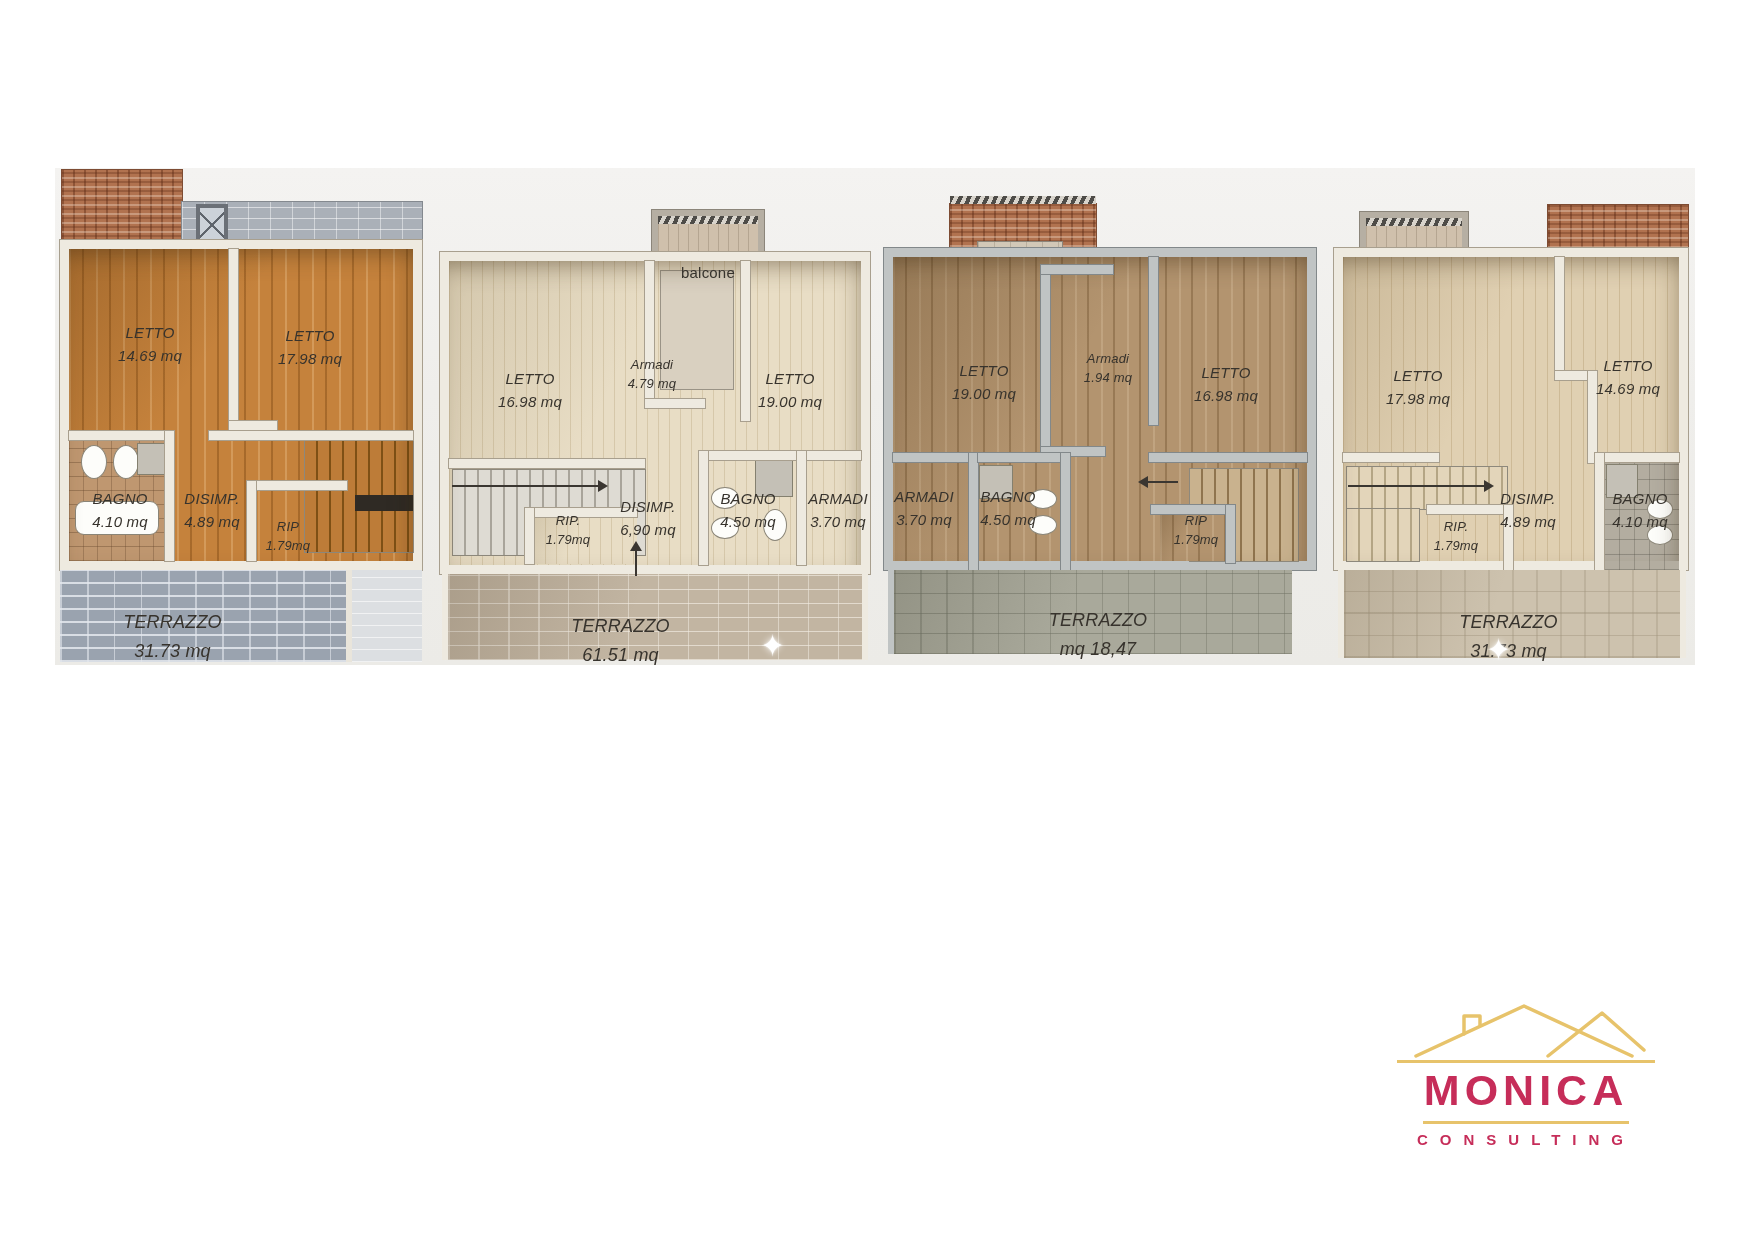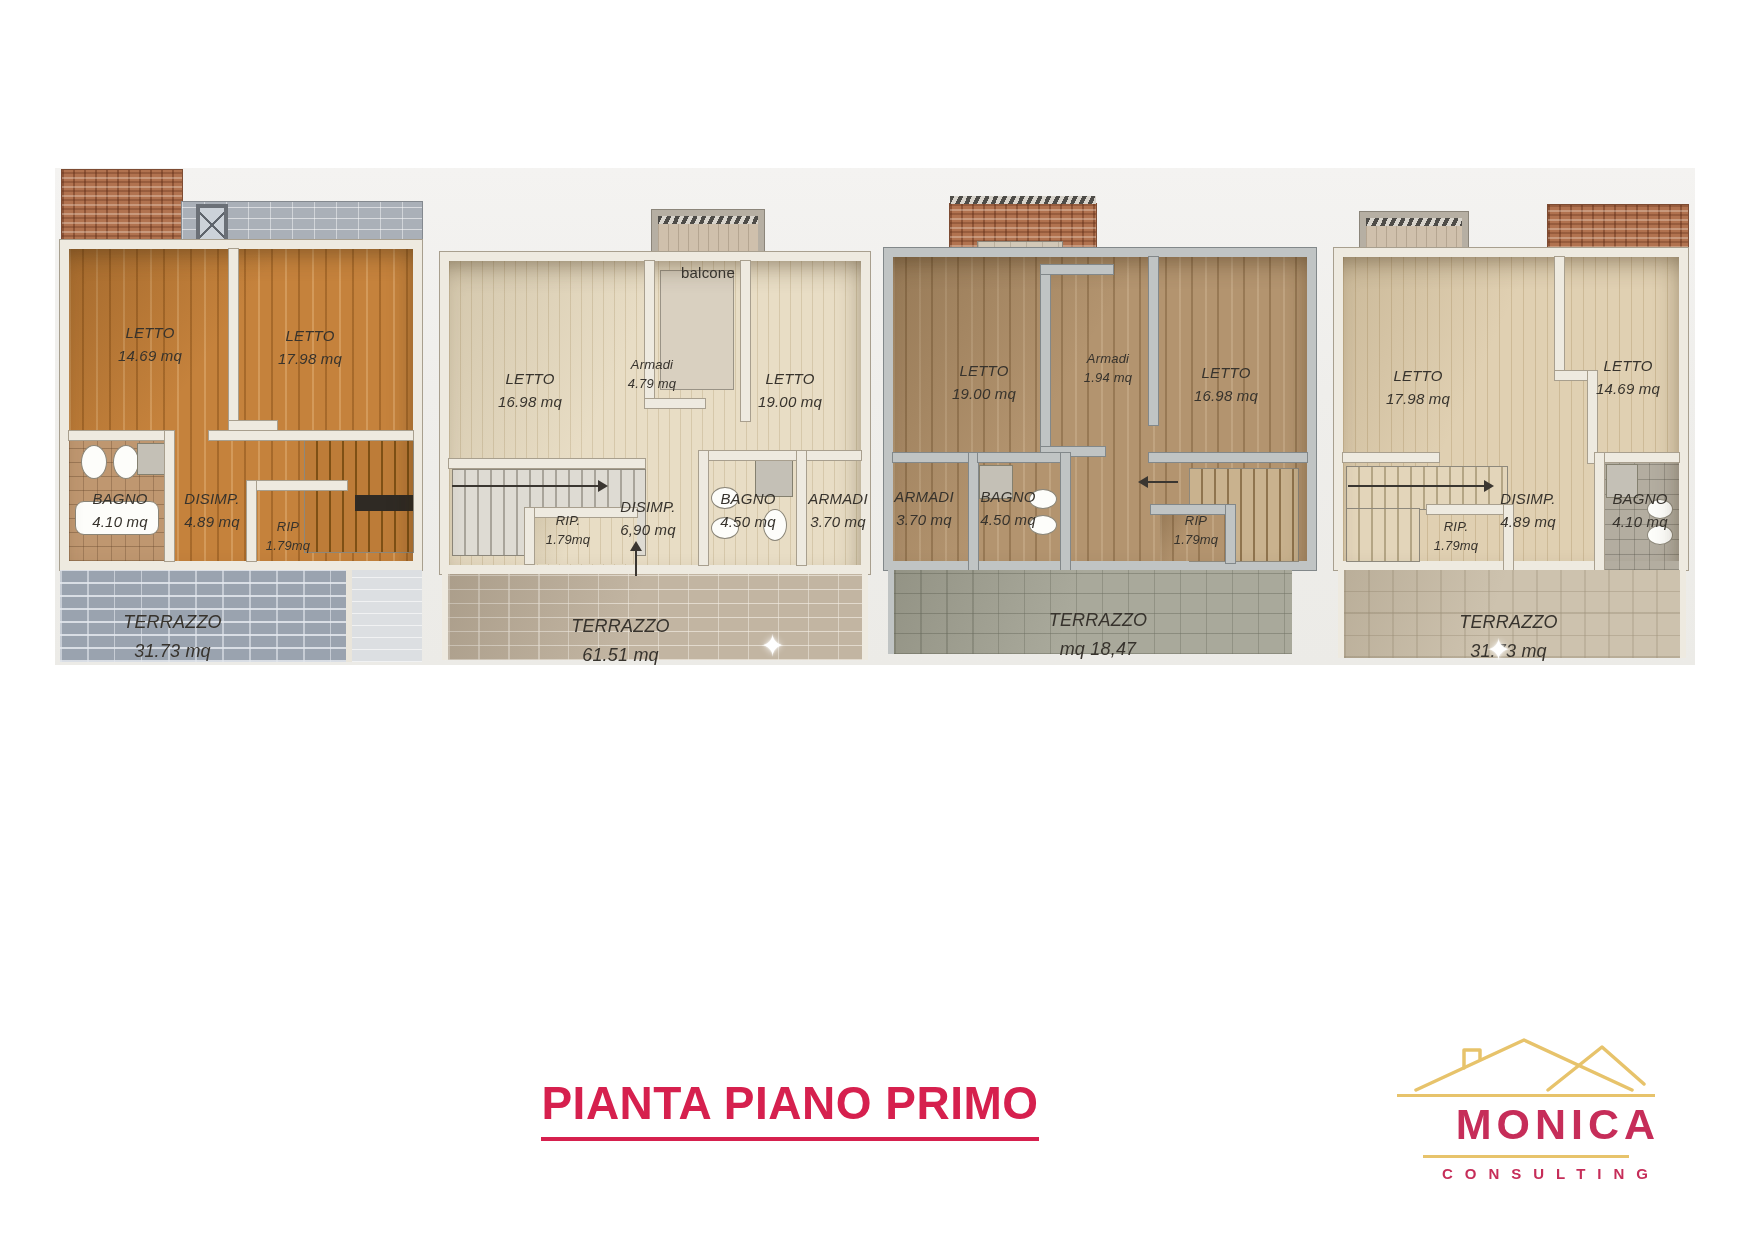--- a/index.html
+++ b/index.html
@@ -97,21 +97,21 @@
   .plain{font-style:normal;}
   
   .arsh{position:absolute;z-index:21;background:#3a3631;}
   .arhd{position:absolute;z-index:21;width:0;height:0;}
   .spark{position:absolute;z-index:22;color:#ffffff;font-size:30px;font-style:normal;
          text-shadow:0 0 7px rgba(255,255,255,.95),0 0 2px #fff;}
   
   .titlewrap{position:absolute;left:540px;top:1076px;width:500px;text-align:center;z-index:30;}
   .title{display:inline-block;font-size:46px;font-weight:bold;color:#d6204e;letter-spacing:.5px;
          padding-bottom:7px;border-bottom:4px solid #d6204e;}
-  .logo{position:absolute;left:1392px;top:1034px;width:268px;text-align:right;z-index:30;}
+  .logo{position:absolute;left:1392px;top:1000px;width:268px;text-align:center;z-index:30;}
   .goldrule{height:3px;background:#e7c36b;}
   .logoname{font-size:43px;font-weight:bold;color:#c62d59;letter-spacing:5px;margin-top:3px;}
   .logosub{font-size:15px;font-weight:bold;color:#c62d59;letter-spacing:12px;margin-top:7px;}
 </style>
 </head>
 <body>
 
 <div class="page">
 
   <div class="abs strip"></div>
@@ -341,23 +341,20 @@
       <div>1.79mq</div>
     </div>
   <div class="lbl bg" style="left:1436px;top:608px;width:145px;">
     <div>TERRAZZO</div>
       <div>31.73 mq</div>
     </div>
 
   <div class="spark" style="left:760px;top:628px;">✦</div>
   <div class="spark" style="left:1486px;top:632px;">✦</div>
 
-  <div class="titlewrap">
-    <span class="title">PIANTA PIANO PRIMO</span>
-  </div>
 
   <div class="logo">
     <svg width="240" height="58" viewBox="0 0 240 58" style="display:block;margin:0 auto;" fill="none" stroke="#e7c36b" stroke-width="3.5" stroke-linejoin="round" stroke-linecap="round">
       <path d="M10 56 L118 6 L226 56"></path>
       <path d="M142 56 L196 13 L238 50"></path>
       <path d="M58 34 V16 H74 V25"></path>
     </svg>
     <div class="goldrule" style="width:258px;margin:2px auto 0;"></div>
     <div class="logoname">MONICA</div>
     <div class="goldrule" style="width:206px;margin:6px auto 0;"></div>

